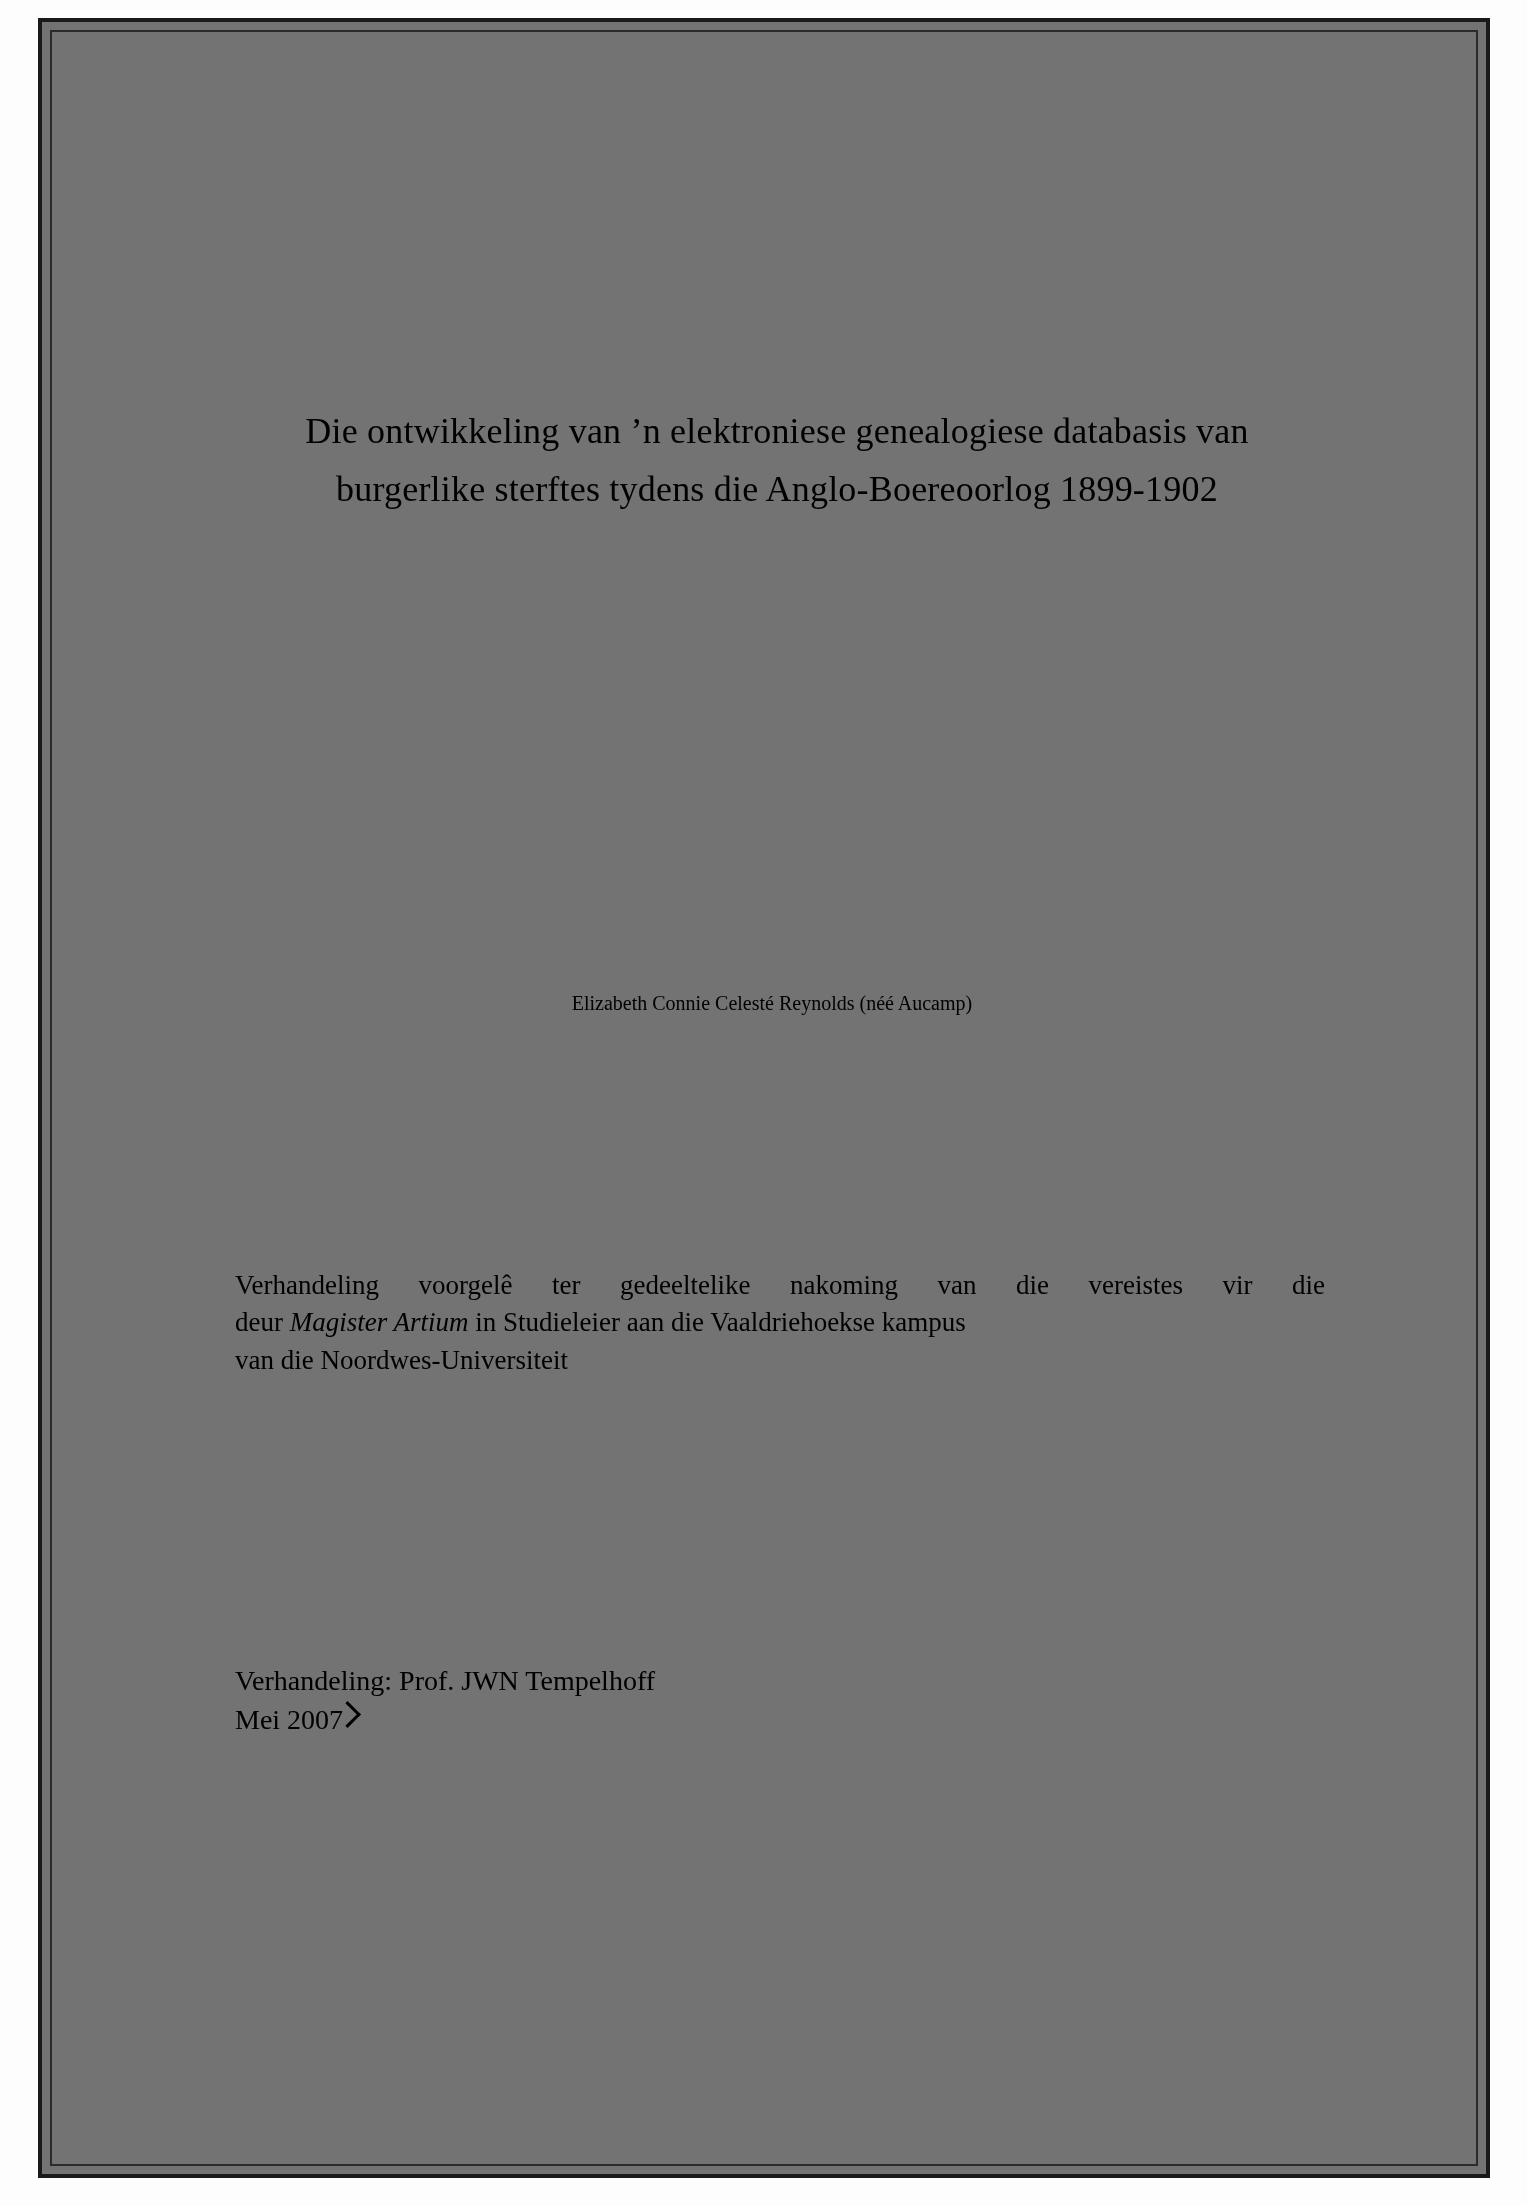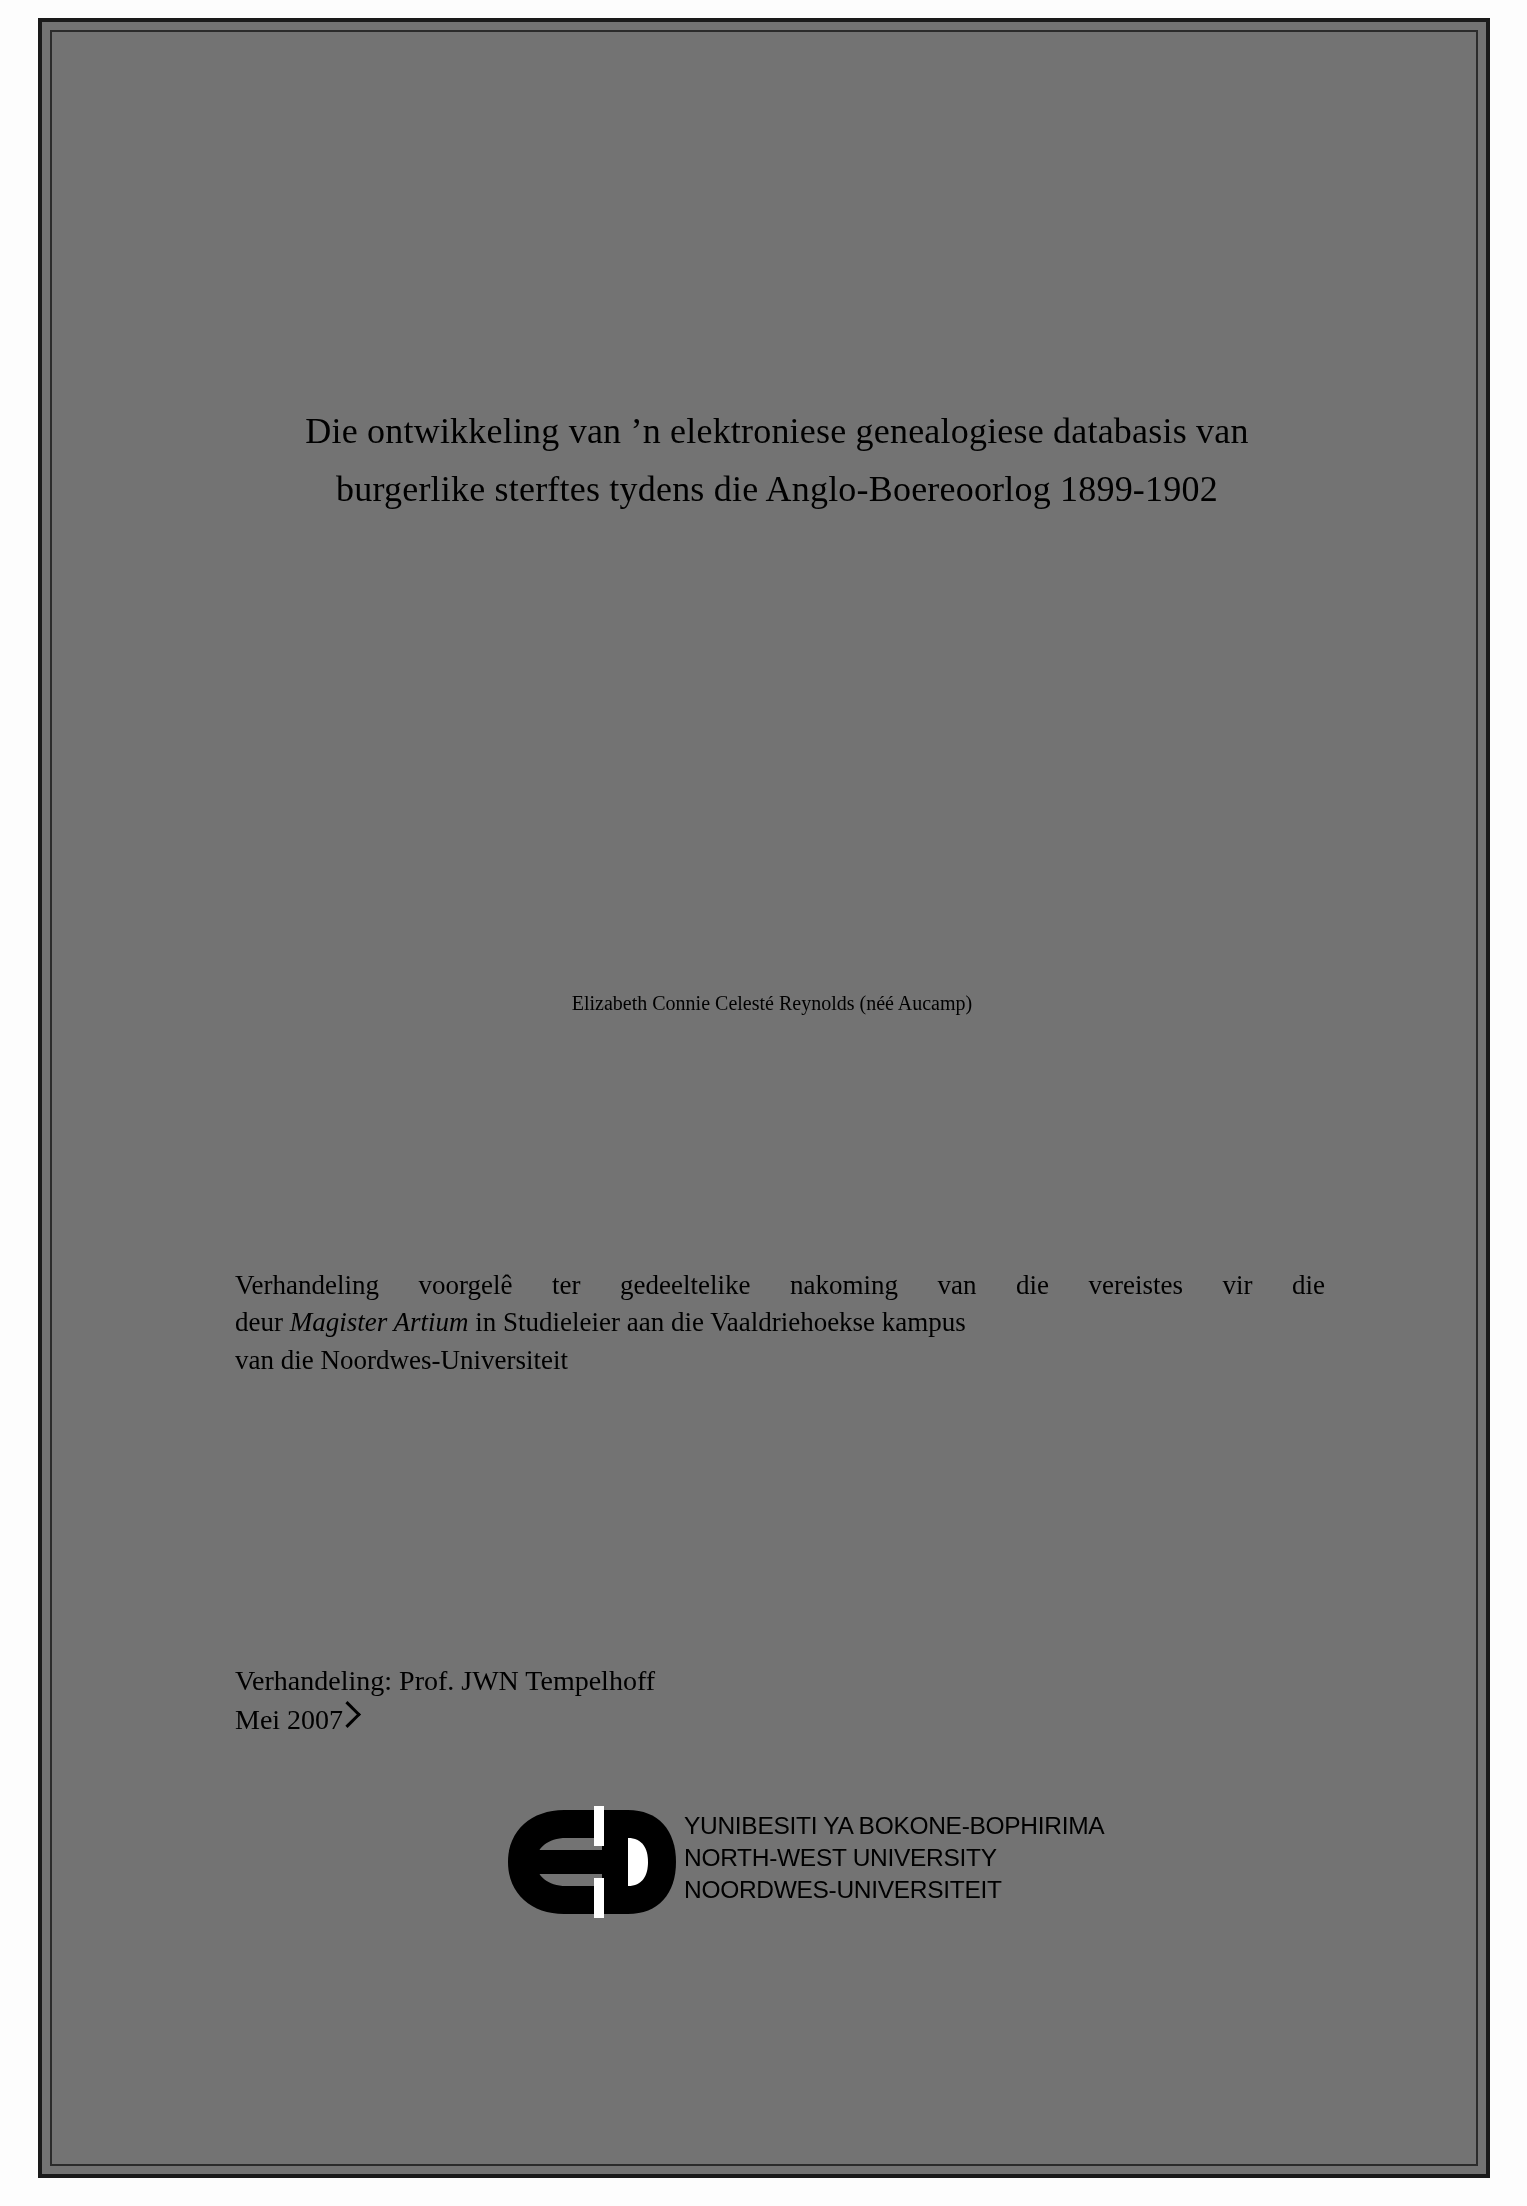--- a/index.html
+++ b/index.html
@@ -177,37 +177,16 @@
       </div>
 
       <div class="supervisor">
         <div>Verhandeling: Prof. JWN Tempelhoff</div>
         <div class="date-line">
           <span>Mei 2007</span>
           <span class="tick"></span>
         </div>
       </div>
 
-      <div class="logo-block">
-        <div class="logo-mark">
-          <svg width="175" height="112" viewBox="0 0 175 112" xmlns="http://www.w3.org/2000/svg">
-
-            <path d="M62 4 C30 4 6 24 6 56 C6 88 30 108 62 108 L96 108 L96 80 L64 80 C46 80 34 70 34 56 C34 42 46 32 64 32 L96 32 L96 4 Z" fill="#000000"></path>
-
-            <rect x="24" y="44" width="88" height="24" fill="#000000"></rect>
-
-            <path d="M100 4 L126 4 C156 4 174 24 174 56 C174 88 156 108 126 108 L100 108 Z" fill="#000000"></path>
-            <path d="M126 32 L126 80 C140 80 146 70 146 56 C146 42 140 32 126 32 Z" fill="#ffffff"></path>
-
-            <rect x="92" y="0" width="10" height="40" fill="#ffffff"></rect>
-            <rect x="92" y="72" width="10" height="40" fill="#ffffff"></rect>
-          </svg>
-        </div>
-        <div class="logo-text">
-          <div>YUNIBESITI YA BOKONE-BOPHIRIMA</div>
-          <div>NORTH-WEST UNIVERSITY</div>
-          <div>NOORDWES-UNIVERSITEIT</div>
-        </div>
-      </div>
 
     </div>
   </div>
 </div>
 
 </body></html>

